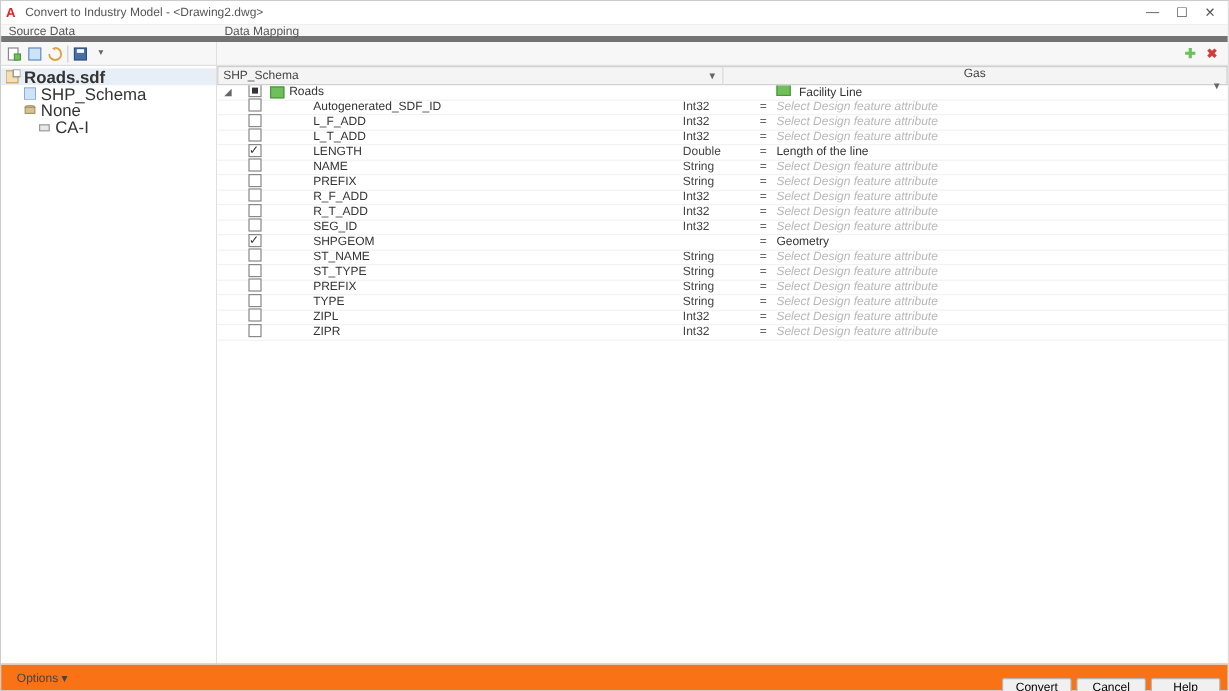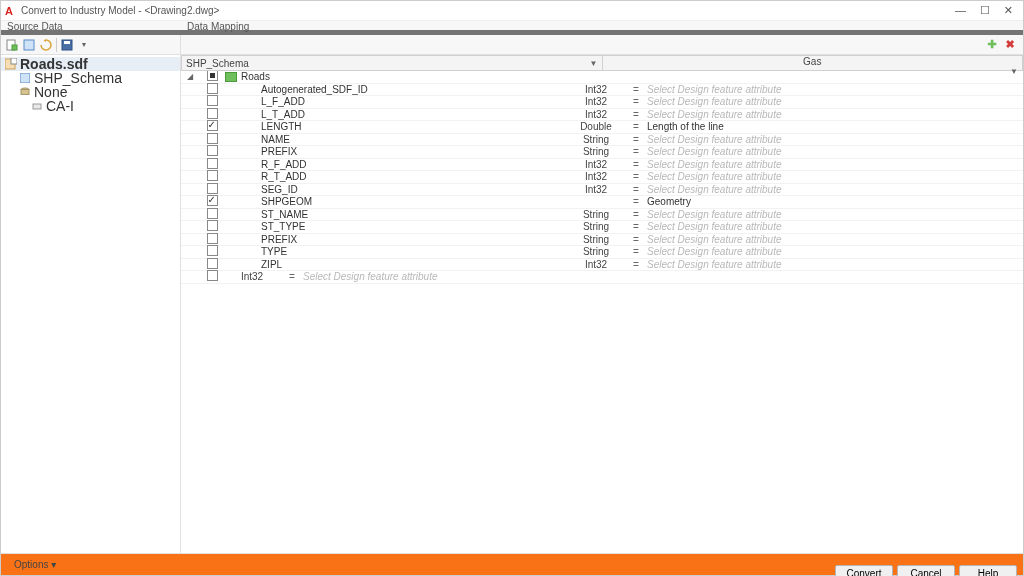--- a/index.html
+++ b/index.html
@@ -30,21 +30,21 @@
   .dd { flex:1; background:#f4f4f4; border:1px solid #d0d0d0; display:flex; align-items:center; padding:0 4px; font-size:10px; color:#444; position:relative;}
   .dd .caret { margin-left:auto; font-size:8px; color:#666;}
   .dd + .dd { border-left:none;flex-direction:column;}
   .grid { flex:1; overflow:hidden; background:#fff;}
   .grow { display:flex; height:12.5px; border-bottom:1px solid #f2f2f2; font-size:10px; align-items:center;}
   .cell-chk { width:26px; text-align:center;}
   .cell-exp { width:18px; text-align:center; color:#666; font-size:8px;}
   .cell-name { flex:1; display:flex; align-items:center;}
   .cell-name.depth0 { padding-left:0;}
   .cell-name.depth1 { padding-left:36px;}
-  .cell-type { width:60px; text-align:center; padding-right:6px; color:#444;}
+  .cell-type { width:60px; text-align:left; padding-right:6px; color:#444;}
   .cell-eq { width:14px; text-align:center; color:#666;}
   .cell-map { width:380px; padding-left:4px;}
   .cell-map.placeholder { color:#b8b8b8; font-style:italic;}
   .feat-icon { width:12px; height:10px; background:#6fbf5c; border:1px solid #4a9a3a; margin-right:4px; display:inline-block;}
   .chk { width:11px; height:11px; display:inline-block; border:1px solid #888; background:#fff; position:relative;}
   .chk.on::after { content:"✓"; position:absolute; top:-2px; left:0; font-size:10px; color:#333;}
   .chk.tri::after { content:""; position:absolute; top:2px; left:2px; width:5px; height:5px; background:#333;}
   .footer { height:22px; background:#f97316; border-top:1px solid #e0e0e0; display:flex; align-items:center; padding:0 6px;}
   .footer .options { font-size:10px; color:#444; padding:1px 6px; border:1px solid transparent; cursor:pointer;}
   .footer .spacer { flex:1;}
@@ -160,20 +160,24 @@
       <div class="grid">
         <div class="grow">
           <span class="cell-exp">◢</span>
           <span class="cell-chk"><span class="chk tri"></span></span>
           <span class="cell-name depth0">
             <span class="feat-icon"></span>
             <span>Roads</span>
           </span>
           <span class="cell-type"></span>
           <span class="cell-eq"></span>
+          <span class="cell-map">
+            <span class="feat-icon"></span>
+            <span>Facility Line</span>
+          </span>
         </div>
         <div id="attr-rows">
             <div class="grow">
               <span class="cell-exp"></span>
               <span class="cell-chk"><span class="chk"></span></span>
               <span class="cell-name depth1">Autogenerated_SDF_ID</span>
               <span class="cell-type">Int32</span>
               <span class="cell-eq">=</span>
               <span class="cell-map placeholder">Select Design feature attribute</span>
             </div>
@@ -285,20 +289,21 @@
               <span class="cell-exp"></span>
               <span class="cell-chk"><span class="chk"></span></span>
               <span class="cell-name depth1">ZIPL</span>
               <span class="cell-type">Int32</span>
               <span class="cell-eq">=</span>
               <span class="cell-map placeholder">Select Design feature attribute</span>
             </div>
             <div class="grow">
               <span class="cell-exp"></span>
               <span class="cell-chk"><span class="chk"></span></span>
+              <span class="cell-name depth1">ZIPR</span>
               <span class="cell-type">Int32</span>
               <span class="cell-eq">=</span>
               <span class="cell-map placeholder">Select Design feature attribute</span>
             </div>
           </div>
       </div>
     </div>
   </div>
 
   <div class="footer">

